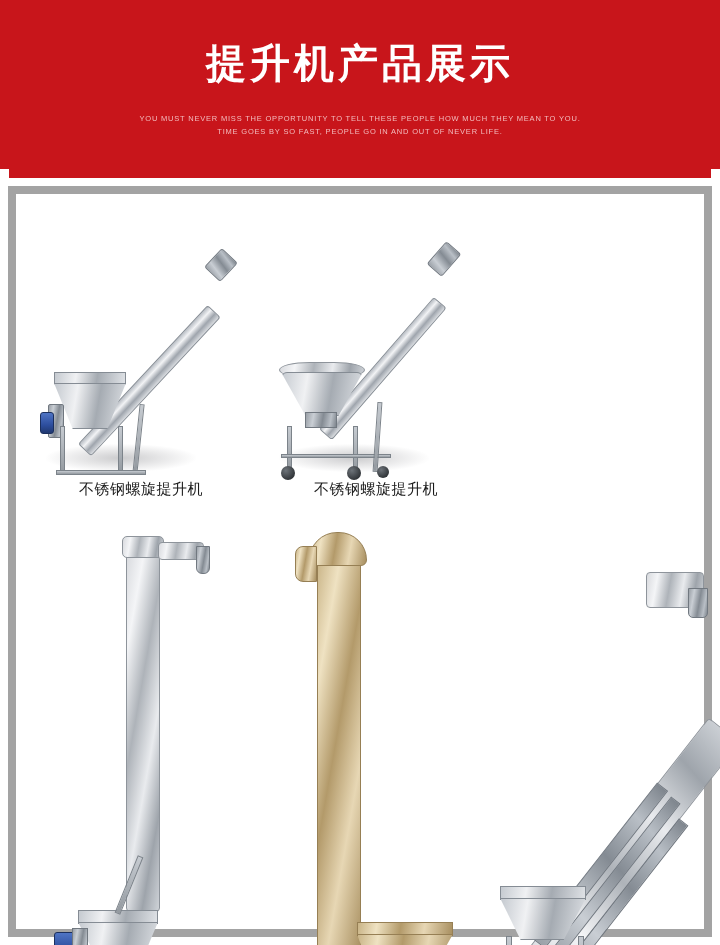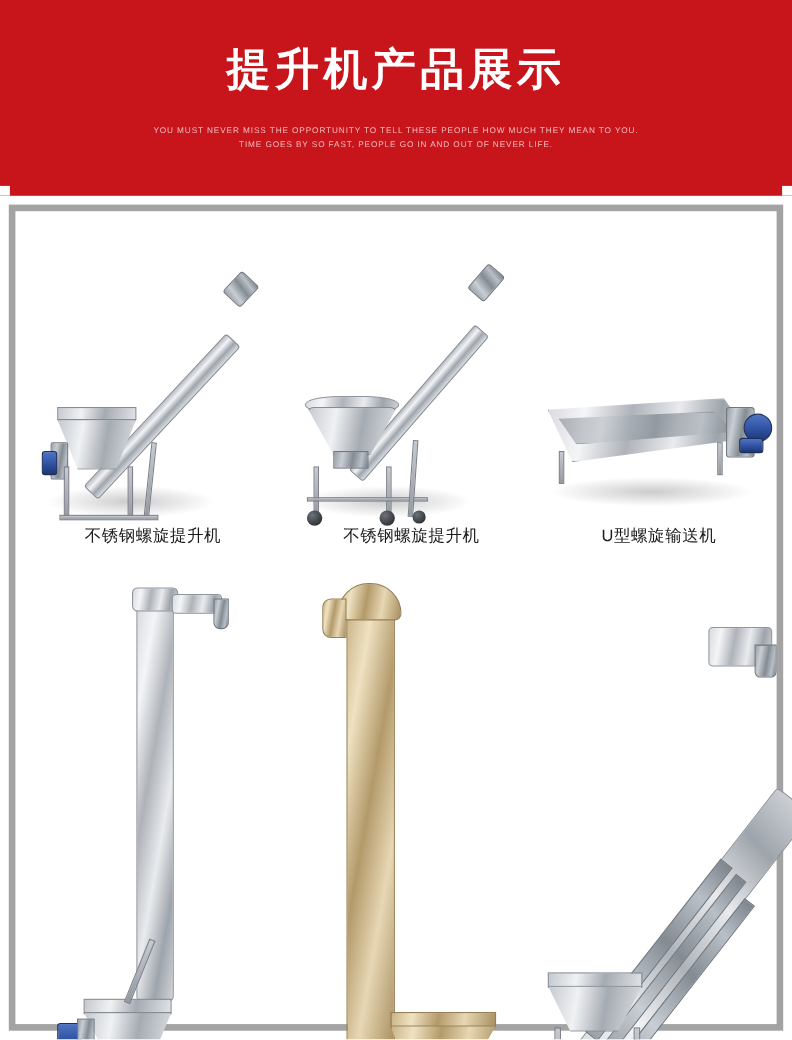--- a/index.html
+++ b/index.html
@@ -54,21 +54,21 @@
   .notch.left { left: 0; }
   .notch.right { right: 0; }
 
   
   .frame {
     position: absolute;
     left: 8px;
     top: 186px;
     width: 704px;
     height: 751px;
-    border: 6px solid #a3a3a3;
+    border: 8px solid #a3a3a3;
     background: #ffffff;
   }
 
   
   .grid {
     position: absolute;
     left: 0;
     top: 0;
     width: 700px;
     height: 747px;
@@ -195,36 +195,20 @@
           <div class="bar" style="left:92px; top:172px; width:5px; height:46px;"></div>
           <div class="bar" style="left:20px; top:200px; width:110px; height:4px;"></div>
           <div class="bar" style="left:114px; top:148px; width:5px; height:70px; transform: rotate(4deg);"></div>
           <div class="wheel" style="left:20px; top:212px; width:14px; height:14px;"></div>
           <div class="wheel" style="left:86px; top:212px; width:14px; height:14px;"></div>
           <div class="wheel" style="left:116px; top:212px; width:12px; height:12px;"></div>
         </div>
         <div class="caption" style="left:0; top:226px;">不锈钢螺旋提升机</div>
       </div>
 
-      <div class="cell" style="left:470px; top:60px; width:230px; height:260px;">
-        <div class="figure">
-          <div class="shadow" style="left:18px; top:182px; width:180px; height:26px;"></div>
-
-          <div class="metal" style="left:14px; top:110px; width:186px; height:58px; clip-path: polygon(0 18%, 86% 0, 100% 62%, 12% 100%);"></div>
-          <div class="metal-dark" style="left:24px; top:122px; width:160px; height:30px; clip-path: polygon(0 22%, 88% 0, 100% 62%, 10% 100%); opacity:0.8;"></div>
-
-          <div class="metal-dark" style="left:176px; top:118px; width:26px; height:46px; border-radius:3px;"></div>
-          <div class="motor" style="left:192px; top:124px; width:26px; height:26px; border-radius:50%;"></div>
-          <div class="motor" style="left:188px; top:146px; width:22px; height:14px;"></div>
-
-          <div class="bar" style="left:24px; top:158px; width:5px; height:30px;"></div>
-          <div class="bar" style="left:168px; top:150px; width:5px; height:30px;"></div>
-        </div>
-        <div class="caption" style="left:0; top:226px;">U型螺旋输送机</div>
-      </div>
 
       <div class="cell" style="left:10px; top:330px; width:230px; height:400px;">
         <div class="figure">
 
           <div class="metal" style="left:100px; top:28px; width:34px; height:360px; border-radius:4px;"></div>
 
           <div class="metal" style="left:96px; top:12px; width:42px; height:22px; border-radius:5px;"></div>
           <div class="metal" style="left:132px; top:18px; width:46px; height:18px; border-radius:4px;"></div>
           <div class="metal-dark" style="left:170px; top:22px; width:14px; height:28px; border-radius:0 0 6px 6px;"></div>
 

